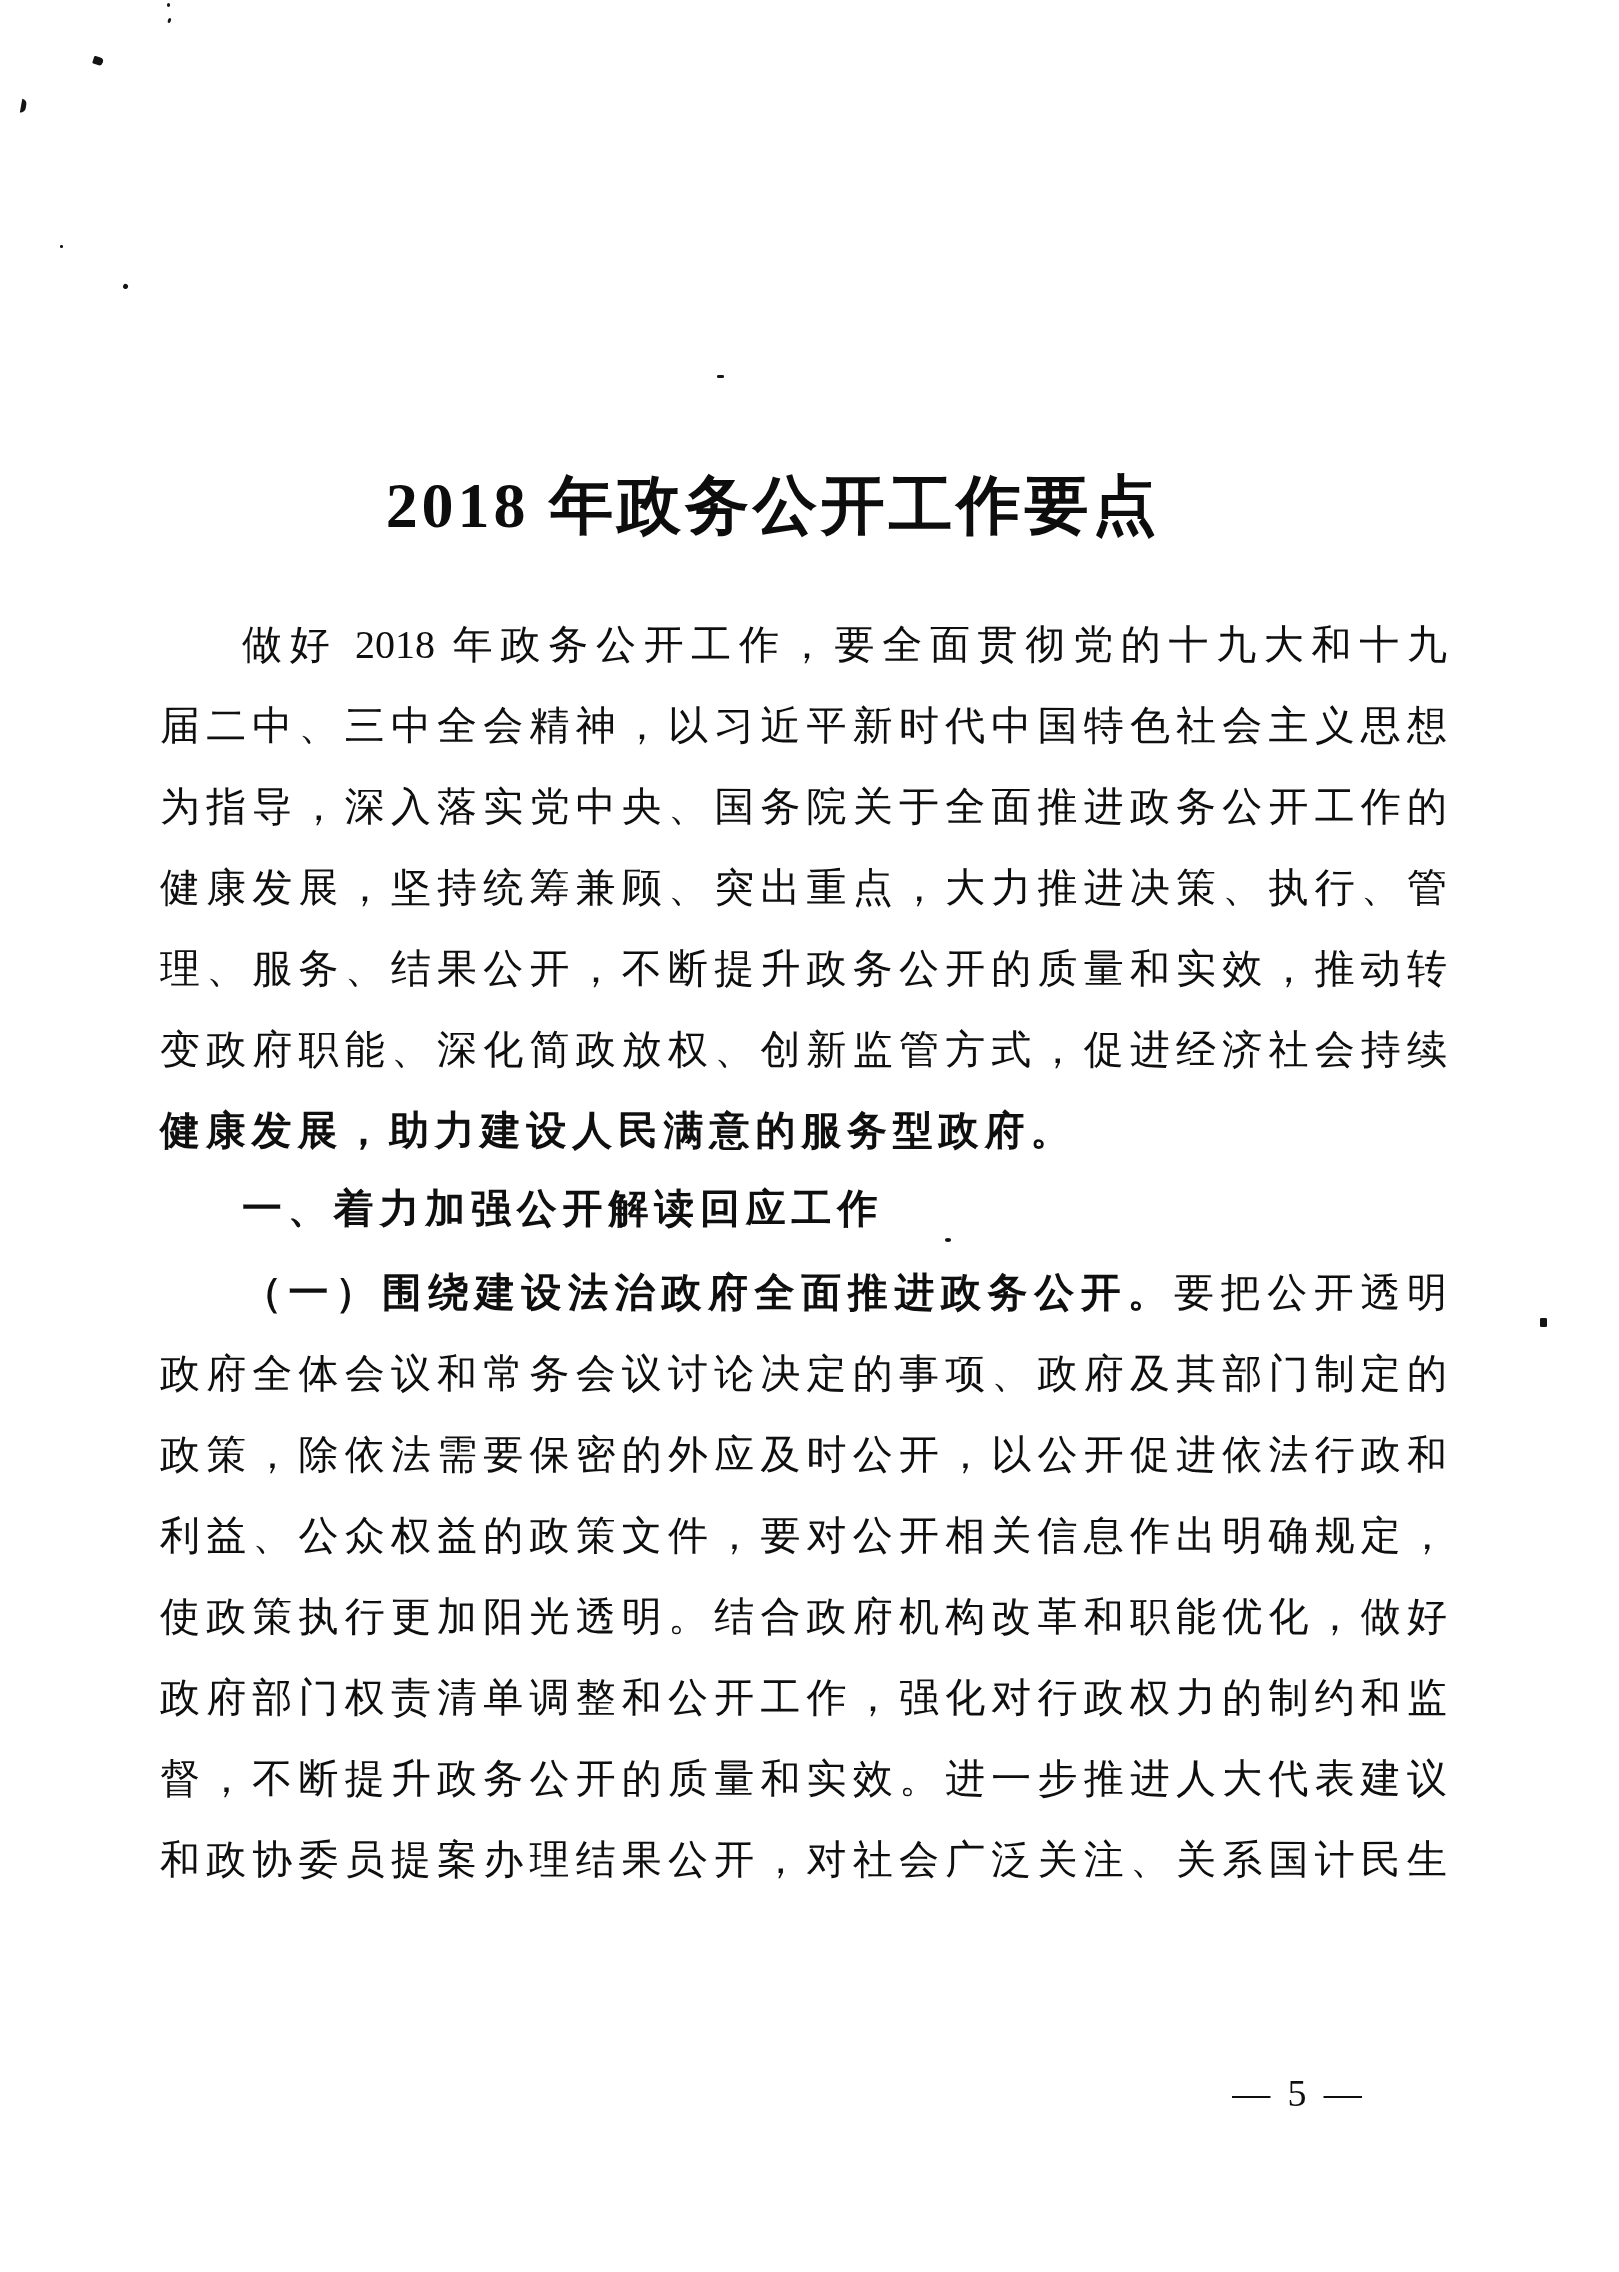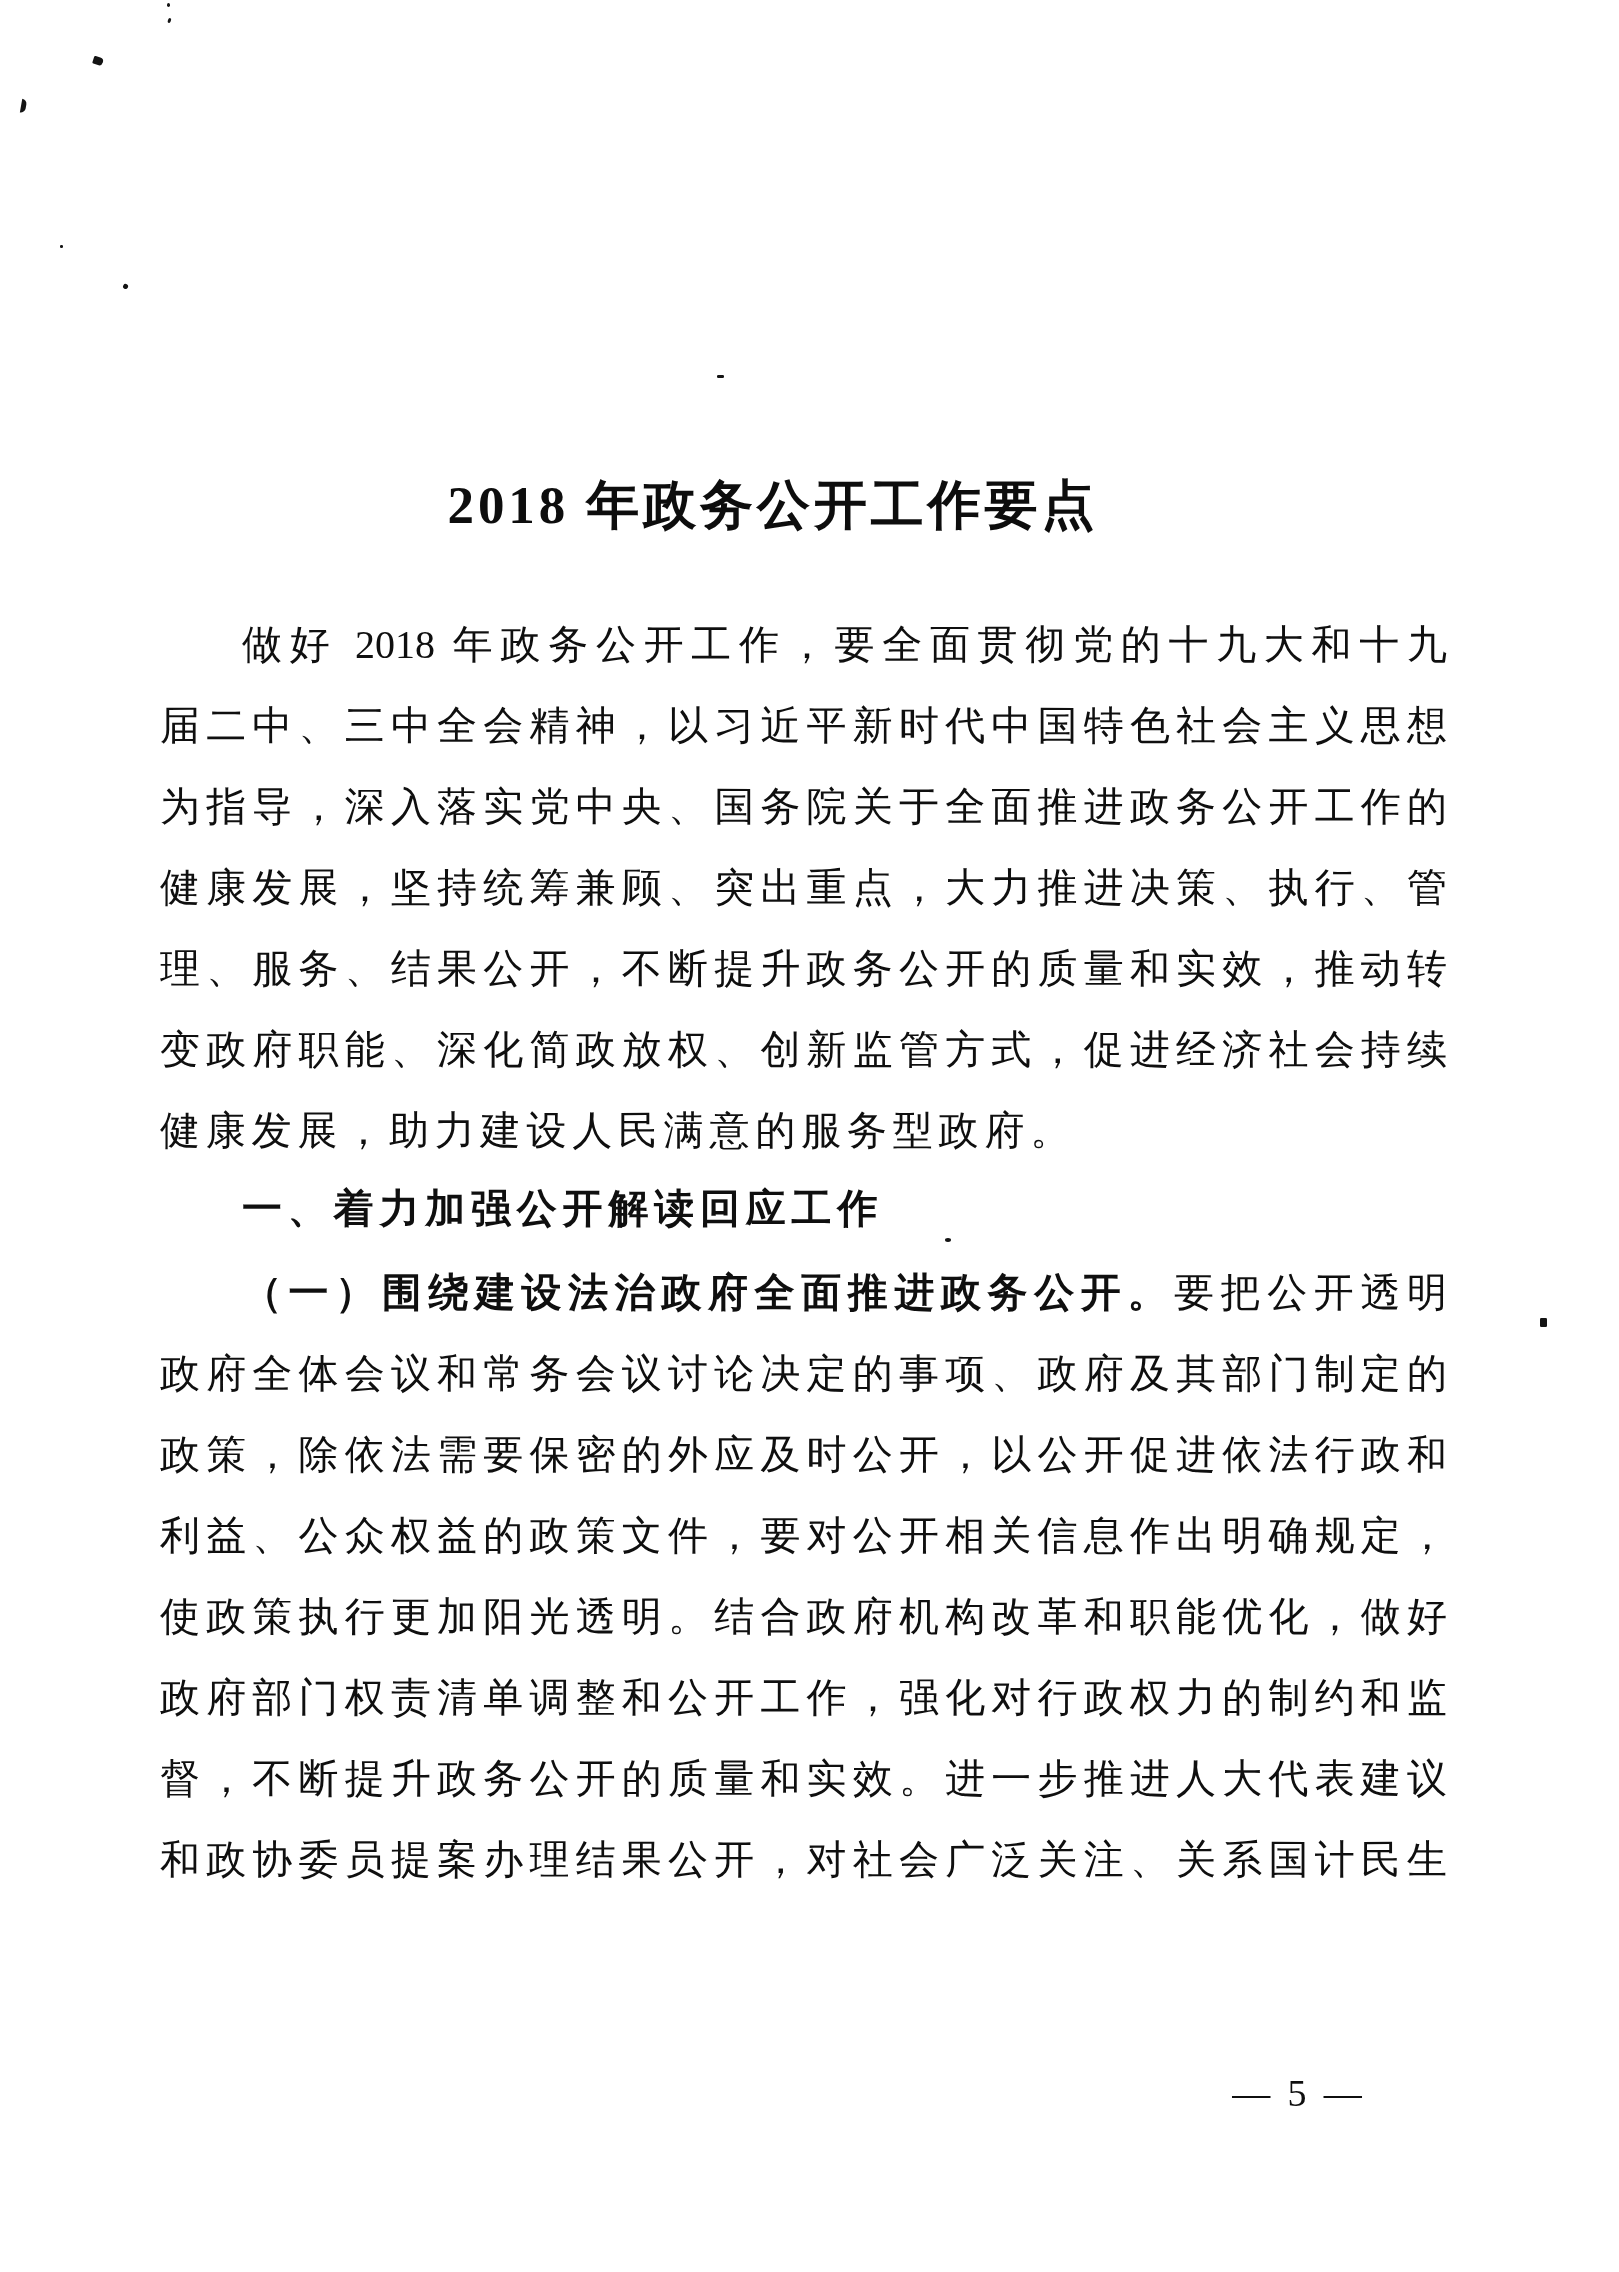--- a/index.html
+++ b/index.html
@@ -15,21 +15,21 @@
     overflow: hidden;
     color: #111111;
   }
   .doc-title {
     position: absolute;
     top: 469px;
     left: 0;
     width: 1619px;
     text-align: center;
     padding-right: 73px; 
-    font-size: 53px;
+    font-size: 64px;
     line-height: 73px;
     font-weight: 700;
     letter-spacing: 3.9px;
     color: #0d0d0d;
     font-family: "Liberation Serif", "DejaVu Serif", serif;
   }
   .body-text {
     position: absolute;
     top: 604px;
     left: 160px;
@@ -42,20 +42,21 @@
     color: #0f0f0f;
     text-align: justify;
     text-align-last: justify;
     white-space: nowrap;
   }
   .line.indent { padding-left: 82px; }
   .line.no-stretch {
     text-align: center;
     text-align-last: left;
     letter-spacing: 5.8px;
+    font-weight: bold;
   }
   .line.heading {
     font-family: Liberation Mono, monospace;
     font-weight: 700;
     letter-spacing: 5.8px;
     text-align: right;
     text-align-last: left;
   }
   .lead-bold {
     font-family: "Liberation Sans", "DejaVu Sans", sans-serif;

